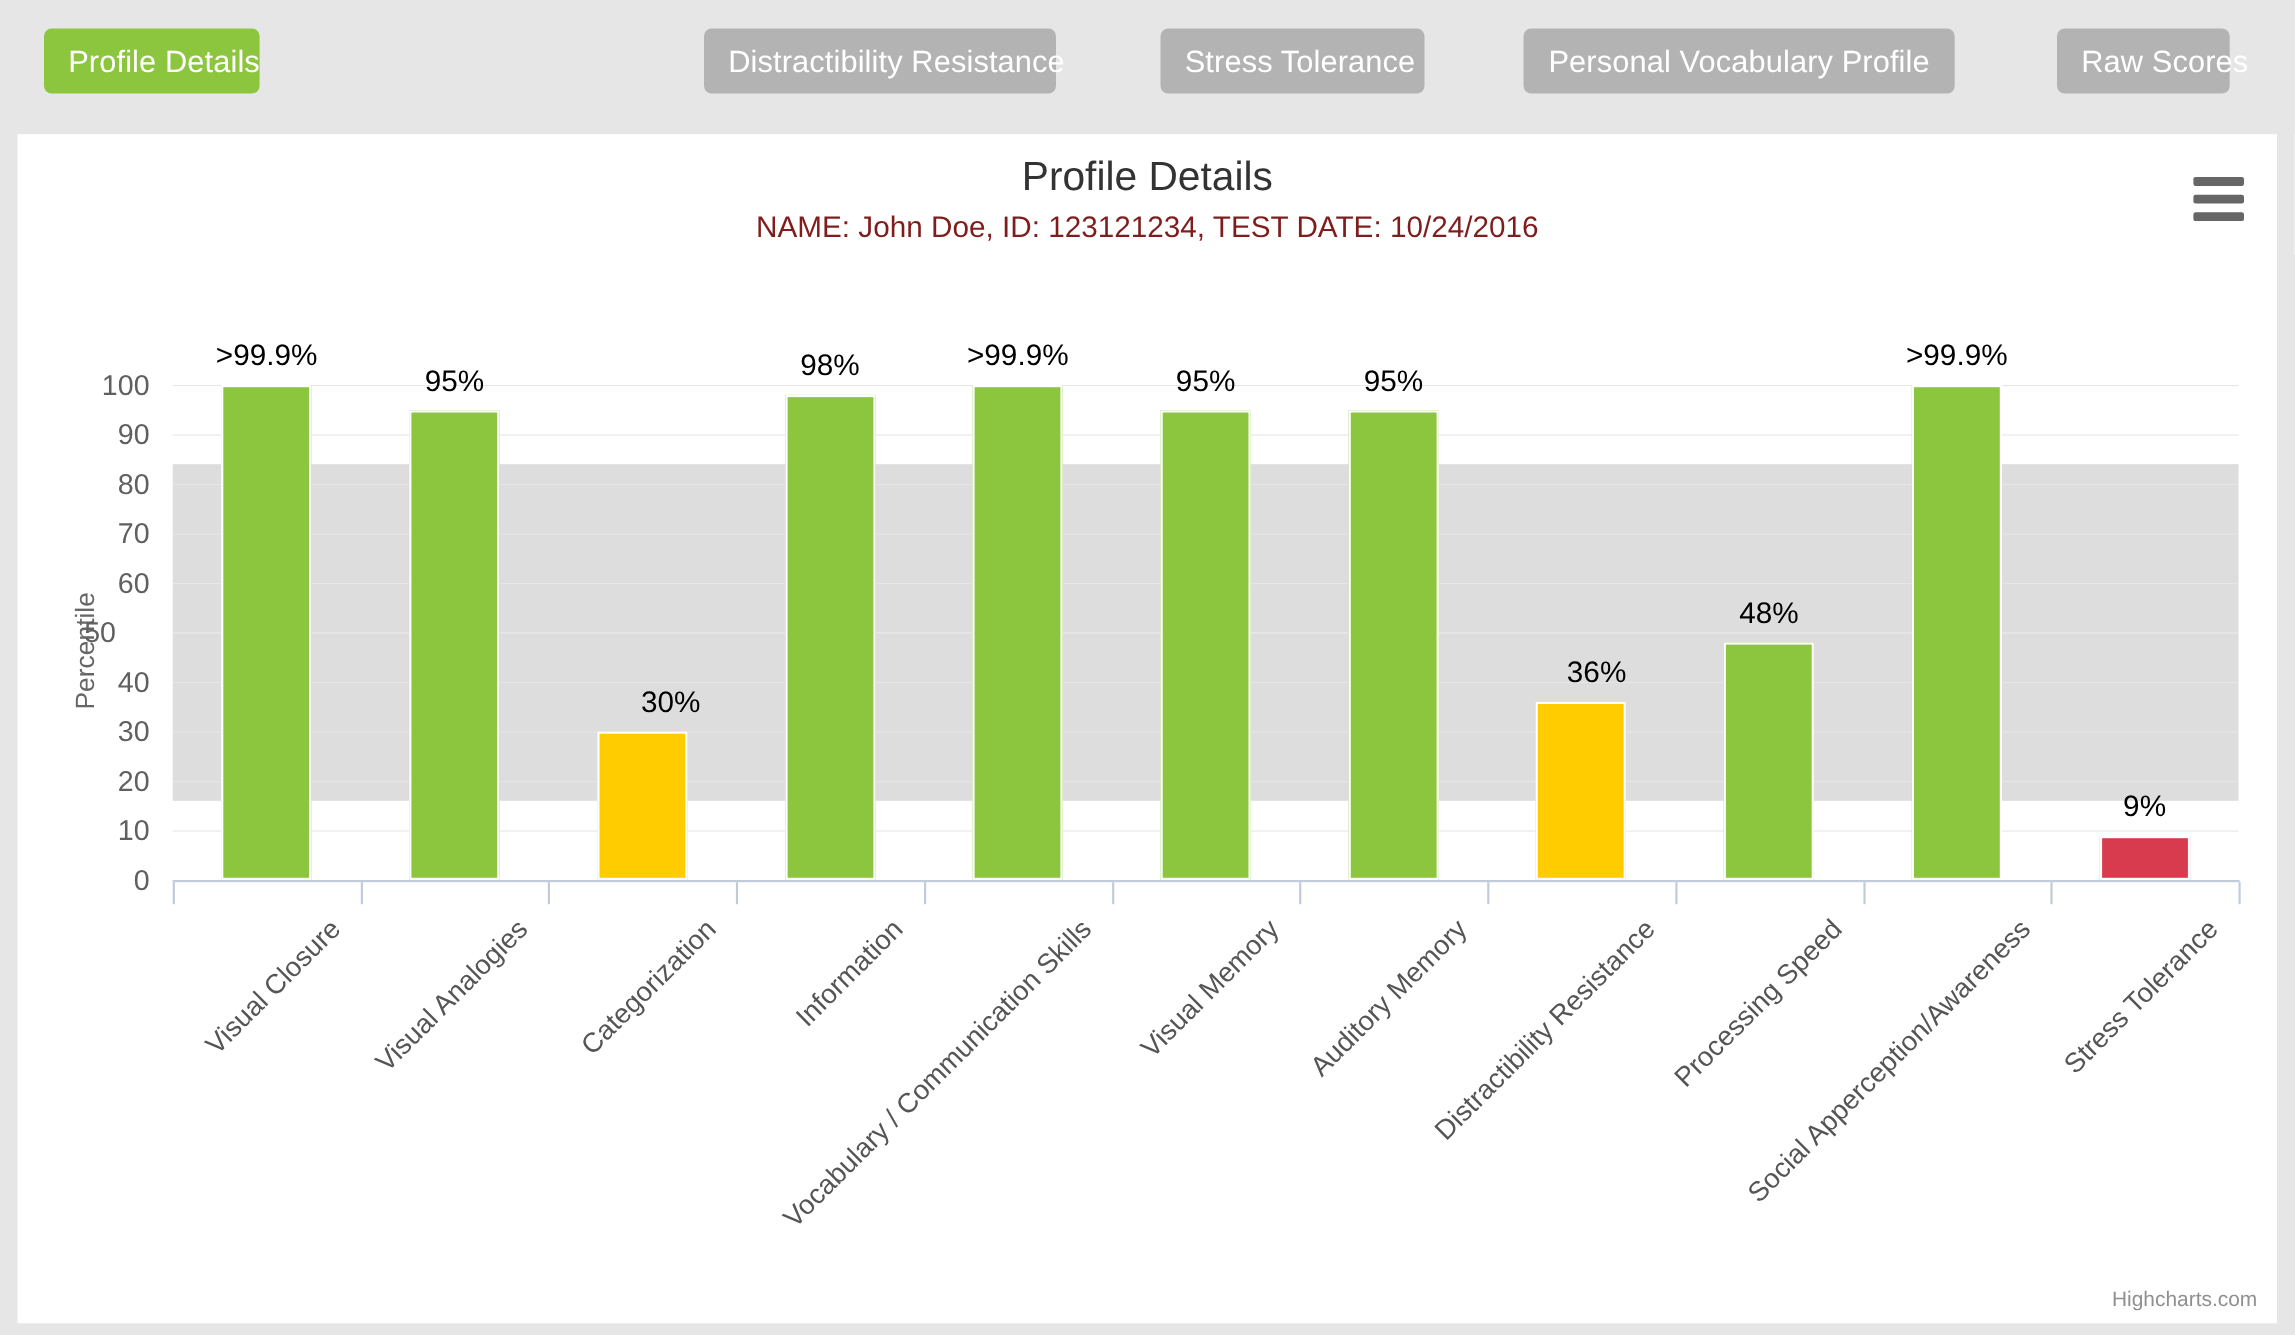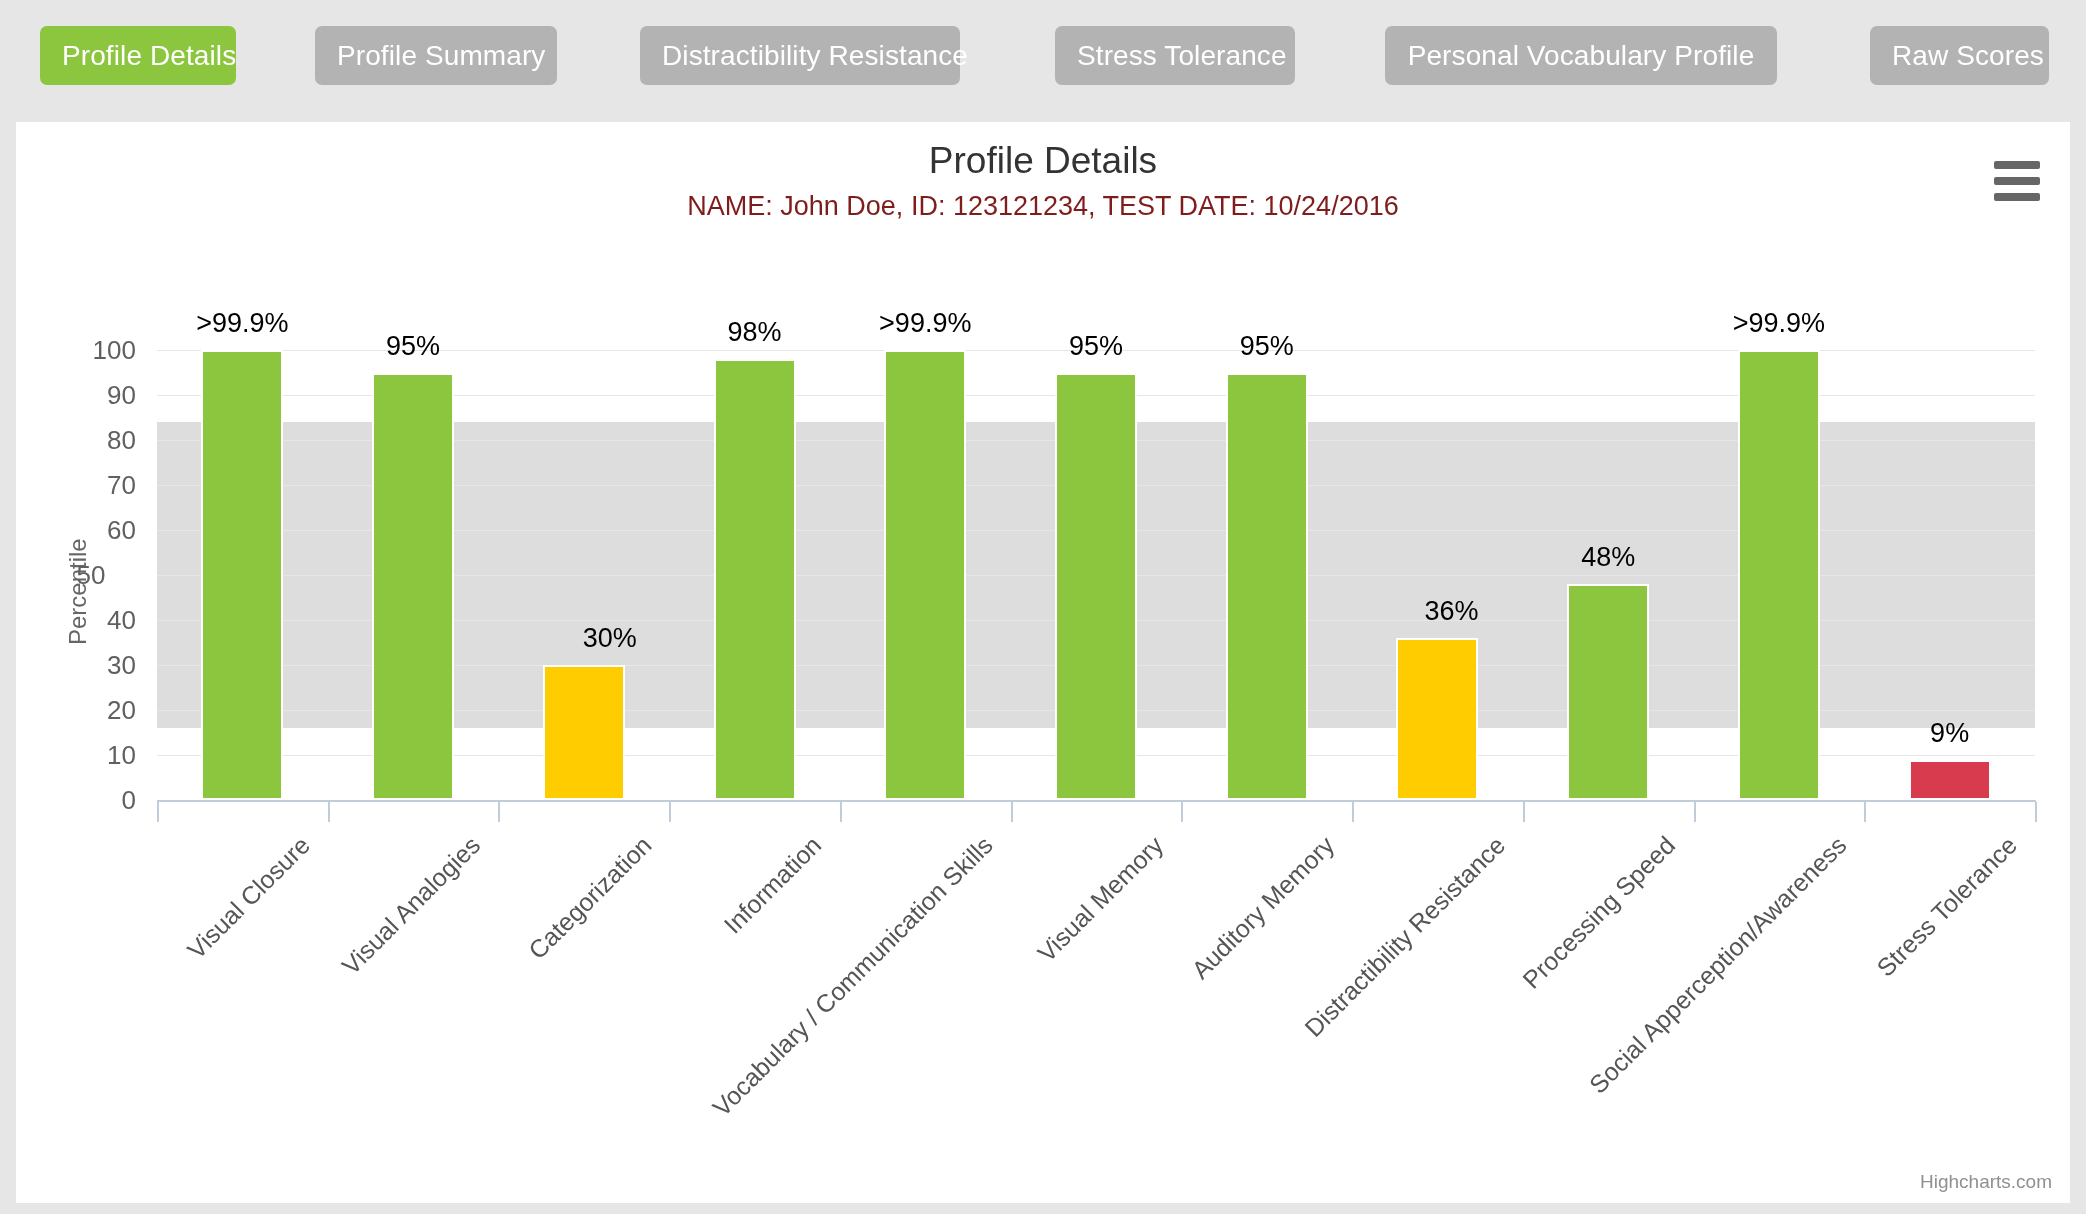--- a/index.html
+++ b/index.html
@@ -186,25 +186,24 @@
     font-size: 19px;
     color: #909090;
     cursor: pointer;
   }
 </style>
 </head>
 <body>
 
 <div id="tab-bar">
     <div class="tab-btn active" style="left: 40px; width: 196px;">Profile Details</div>
-    <div class="tab-btn" style="left: 315px; width: 242px;">Profile Summary</div>
     <div class="tab-btn" style="left: 640px; width: 320px;">Distractibility Resistance</div>
     <div class="tab-btn" style="left: 1055px; width: 240px;">Stress Tolerance</div>
     <div class="tab-btn" style="left: 1385px; width: 392px;">Personal Vocabulary Profile</div>
-    <div class="tab-btn" style="left: 1870px; width: 179px;">Raw Scores</div>
+    <div class="tab-btn" style="left: 1870px; width: 157px;">Raw Scores</div>
   </div>
 
 <div id="chart-panel">
 
   <div id="chart-title">Profile Details</div>
   <div id="chart-subtitle">NAME: John Doe, ID: 123121234, TEST DATE: 10/24/2016</div>
 
   <div id="context-menu-button">
     <span></span>
     <span></span>

